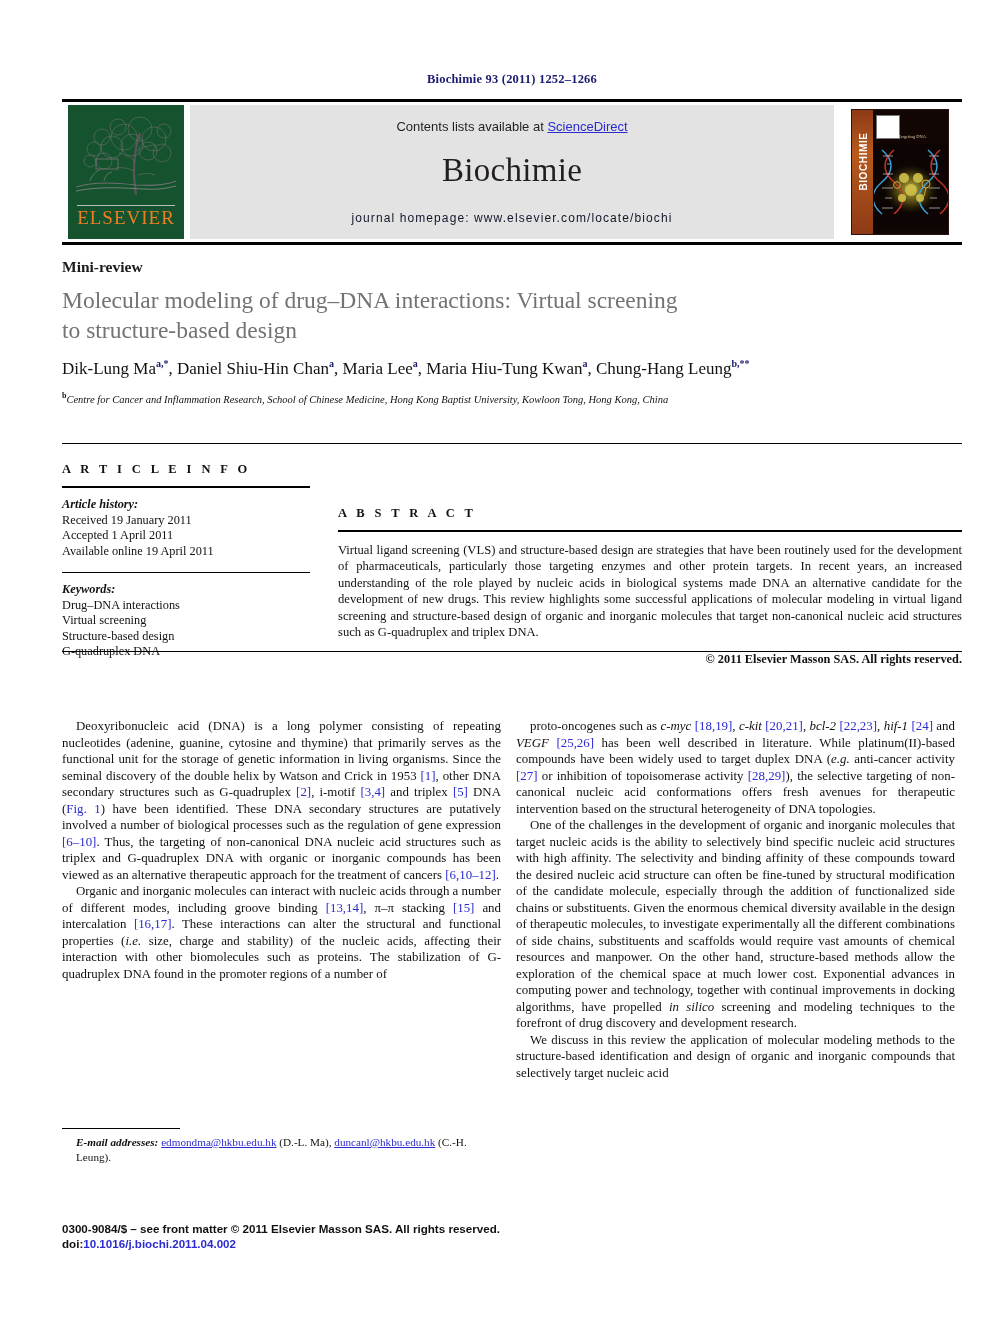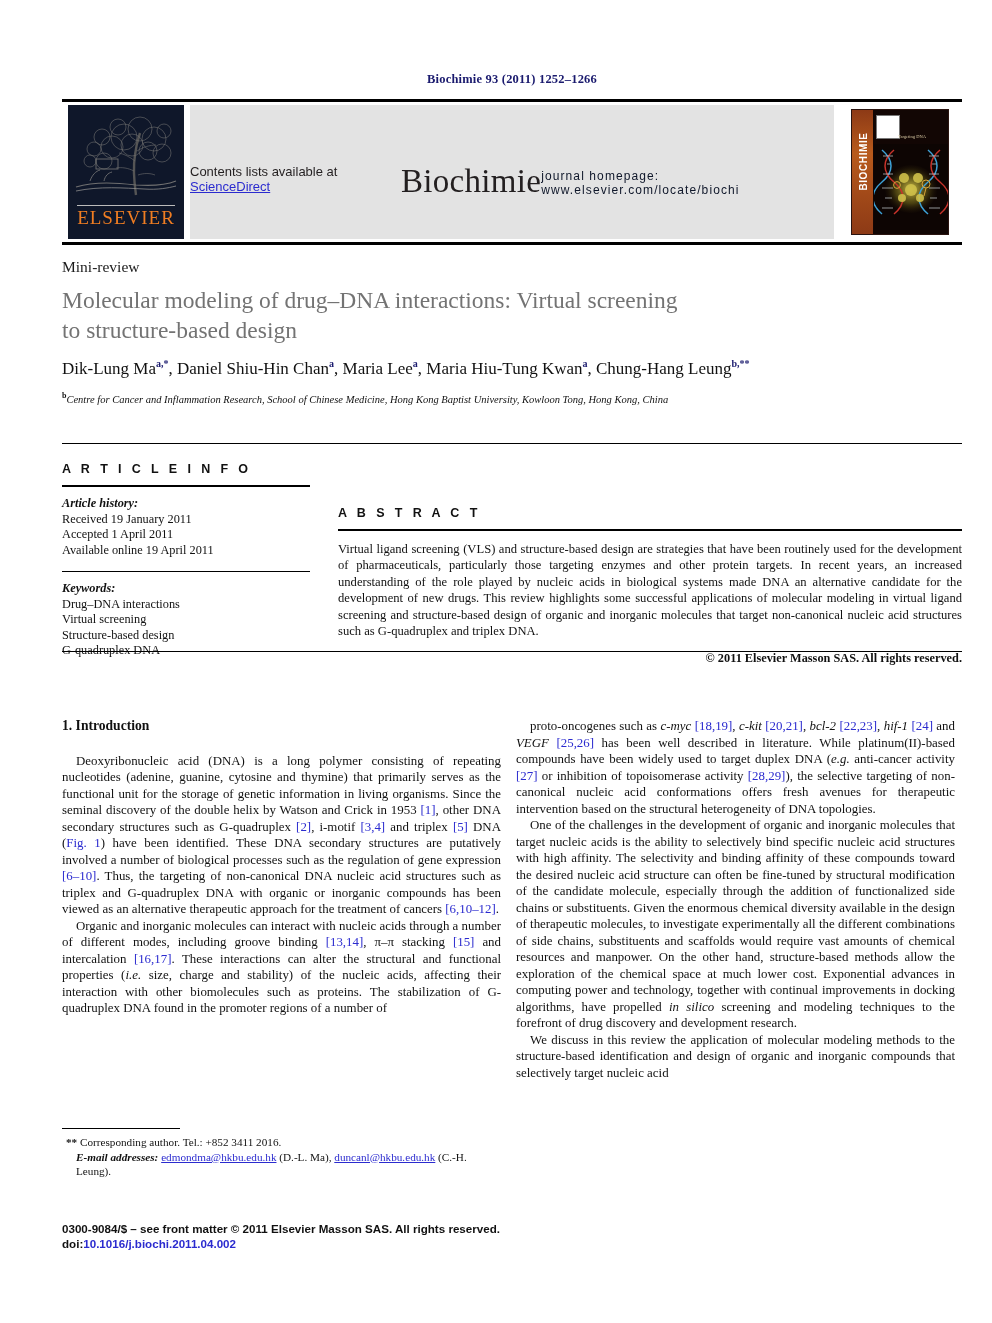--- a/index.html
+++ b/index.html
@@ -50,21 +50,21 @@
   }
   .banner .rule-top { top: 0; }
   .banner .rule-bottom { bottom: 0; }
 
   .banner .middle {
     position: absolute;
     left: 128px; top: 6px;
     width: 644px; height: 134px;
     background: #e3e3e3;
     display: flex;
-    flex-direction: row;
+    flex-direction: column;
     align-items: center;
     justify-content: flex-start;
   }
   .contents-line {
     margin-top: 14px;
     font-family: "Liberation Sans", sans-serif;
     font-size: 13px;
     color: #231f20;
   }
   .contents-line .sd {
@@ -83,21 +83,21 @@
     font-size: 12px;
     color: #0f172a;
     letter-spacing: 1.1px;
   }
 
   
   .elsevier {
     position: absolute;
     left: 6px; top: 6px;
     width: 116px; height: 134px;
-    background: #0f172a;
+    background: #14532d;
     display: flex;
     flex-direction: column;
     align-items: center;
     justify-content: center;
   }
   .elsevier .tree-box {
     width: 104px; height: 88px;
     position: relative;
     overflow: hidden;
   }
@@ -173,21 +173,21 @@
     position: absolute;
     left: 46px;
     width: 900px;
     height: 1px;
     background: #000;
   }
   .article-type {
     position: absolute;
     left: 46px; top: 258px;
     font-family: "Liberation Serif", serif;
-    font-weight: normal;
+    font-weight: bold;
     font-size: 15.5px;
     color: #1a1a1a;
   }
   .title {
     position: absolute;
     left: 46px; top: 285px;
     width: 790px;
     font-family: "Liberation Serif", serif;
     font-size: 23.5px;
     line-height: 30px;
@@ -228,21 +228,21 @@
     left: 46px; top: 462px;
     width: 248px;
   }
   .abs-col {
     position: absolute;
     left: 322px; top: 462px;
     width: 624px;
     margin-top: 44px;
   }
   .sec-head {
-    font-family: Liberation Sans, sans-serif;
+    font-family: Liberation Serif, serif;
     font-weight: bold;
     font-size: 12.5px;
     letter-spacing: 3.4px;
     color: #111;
   }
   .head-rule {
     height: 2px;
     background: #000;
     margin-top: 9px;
   }
@@ -488,37 +488,32 @@
   <div class="abs-col">
     <div class="sec-head">A B S T R A C T</div>
     <div class="head-rule"></div>
     <div class="abs-text">Virtual ligand screening (VLS) and structure-based design are strategies that have been routinely used for the development of pharmaceuticals, particularly those targeting enzymes and other protein targets. In recent years, an increased understanding of the role played by nucleic acids in biological systems made DNA an alternative candidate for the development of new drugs. This review highlights some successful applications of molecular modeling in virtual ligand screening and structure-based design of organic and inorganic molecules that target non-canonical nucleic acid structures such as G-quadruplex and triplex DNA.</div>
     <div class="abs-copy">© 2011 Elsevier Masson SAS. All rights reserved.</div>
   </div>
 
   <div class="sect-rule" style="top:651px"></div>
 
   <div class="body-col col-left">
-    <h2>1. Introduction</h2>
     <p>Deoxyribonucleic acid (DNA) is a long polymer consisting of repeating nucleotides (adenine, guanine, cytosine and thymine) that primarily serves as the functional unit for the storage of genetic information in living organisms. Since the seminal discovery of the double helix by Watson and Crick in 1953 <span class="cite">[1]</span>, other DNA secondary structures such as G-quadruplex <span class="cite">[2]</span>, i-motif <span class="cite">[3,4]</span> and triplex <span class="cite">[5]</span> DNA (<span class="cite">Fig. 1</span>) have been identified. These DNA secondary structures are putatively involved a number of biological processes such as the regulation of gene expression <span class="cite">[6–10]</span>. Thus, the targeting of non-canonical DNA nucleic acid structures such as triplex and G-quadruplex DNA with organic or inorganic compounds has been viewed as an alternative therapeutic approach for the treatment of cancers <span class="cite">[6,10–12]</span>.</p>
     <p>Organic and inorganic molecules can interact with nucleic acids through a number of different modes, including groove binding <span class="cite">[13,14]</span>, π–π stacking <span class="cite">[15]</span> and intercalation <span class="cite">[16,17]</span>. These interactions can alter the structural and functional properties (<span class="ital">i.e.</span> size, charge and stability) of the nucleic acids, affecting their interaction with other biomolecules such as proteins. The stabilization of G-quadruplex DNA found in the promoter regions of a number of</p>
   </div>
 
   <div class="body-col col-right">
     <p>proto-oncogenes such as <span class="ital">c-myc</span> <span class="cite">[18,19]</span>, <span class="ital">c-kit</span> <span class="cite">[20,21]</span>, <span class="ital">bcl-2</span> <span class="cite">[22,23]</span>, <span class="ital">hif-1</span> <span class="cite">[24]</span> and <span class="ital">VEGF</span> <span class="cite">[25,26]</span> has been well described in literature. While platinum(II)-based compounds have been widely used to target duplex DNA (<span class="ital">e.g.</span> anti-cancer activity <span class="cite">[27]</span> or inhibition of topoisomerase activity <span class="cite">[28,29]</span>), the selective targeting of non-canonical nucleic acid conformations offers fresh avenues for therapeutic intervention based on the structural heterogeneity of DNA topologies.</p>
     <p>One of the challenges in the development of organic and inorganic molecules that target nucleic acids is the ability to selectively bind specific nucleic acid structures with high affinity. The selectivity and binding affinity of these compounds toward the desired nucleic acid structure can often be fine-tuned by structural modification of the candidate molecule, especially through the addition of functionalized side chains or substituents. Given the enormous chemical diversity available in the design of therapeutic molecules, to investigate experimentally all the different combinations of side chains, substituents and scaffolds would require vast amounts of chemical resources and manpower. On the other hand, structure-based methods allow the exploration of the chemical space at much lower cost. Exponential advances in computing power and technology, together with continual improvements in docking algorithms, have propelled <span class="ital">in silico</span> screening and modeling techniques to the forefront of drug discovery and development research.</p>
     <p>We discuss in this review the application of molecular modeling methods to the structure-based identification and design of organic and inorganic compounds that selectively target nucleic acid</p>
   </div>
 
   <div class="footnotes">
     <div class="fn-rule"></div>
-    <div class="fn-line">
-      <span class="mark">**</span>
-      <span>Corresponding author. Tel.: +852 3411 2016.</span>
-    </div>
     <div class="fn-email">
       <span class="lbl">E-mail addresses:</span>
       <a class="link" href="#">edmondma@hkbu.edu.hk</a>
       <span>(D.-L. Ma)</span>,
       <a class="link" href="#">duncanl@hkbu.edu.hk</a>
       <span>(C.-H. Leung).</span>
     </div>
   </div>
 
   <div class="imprint">

